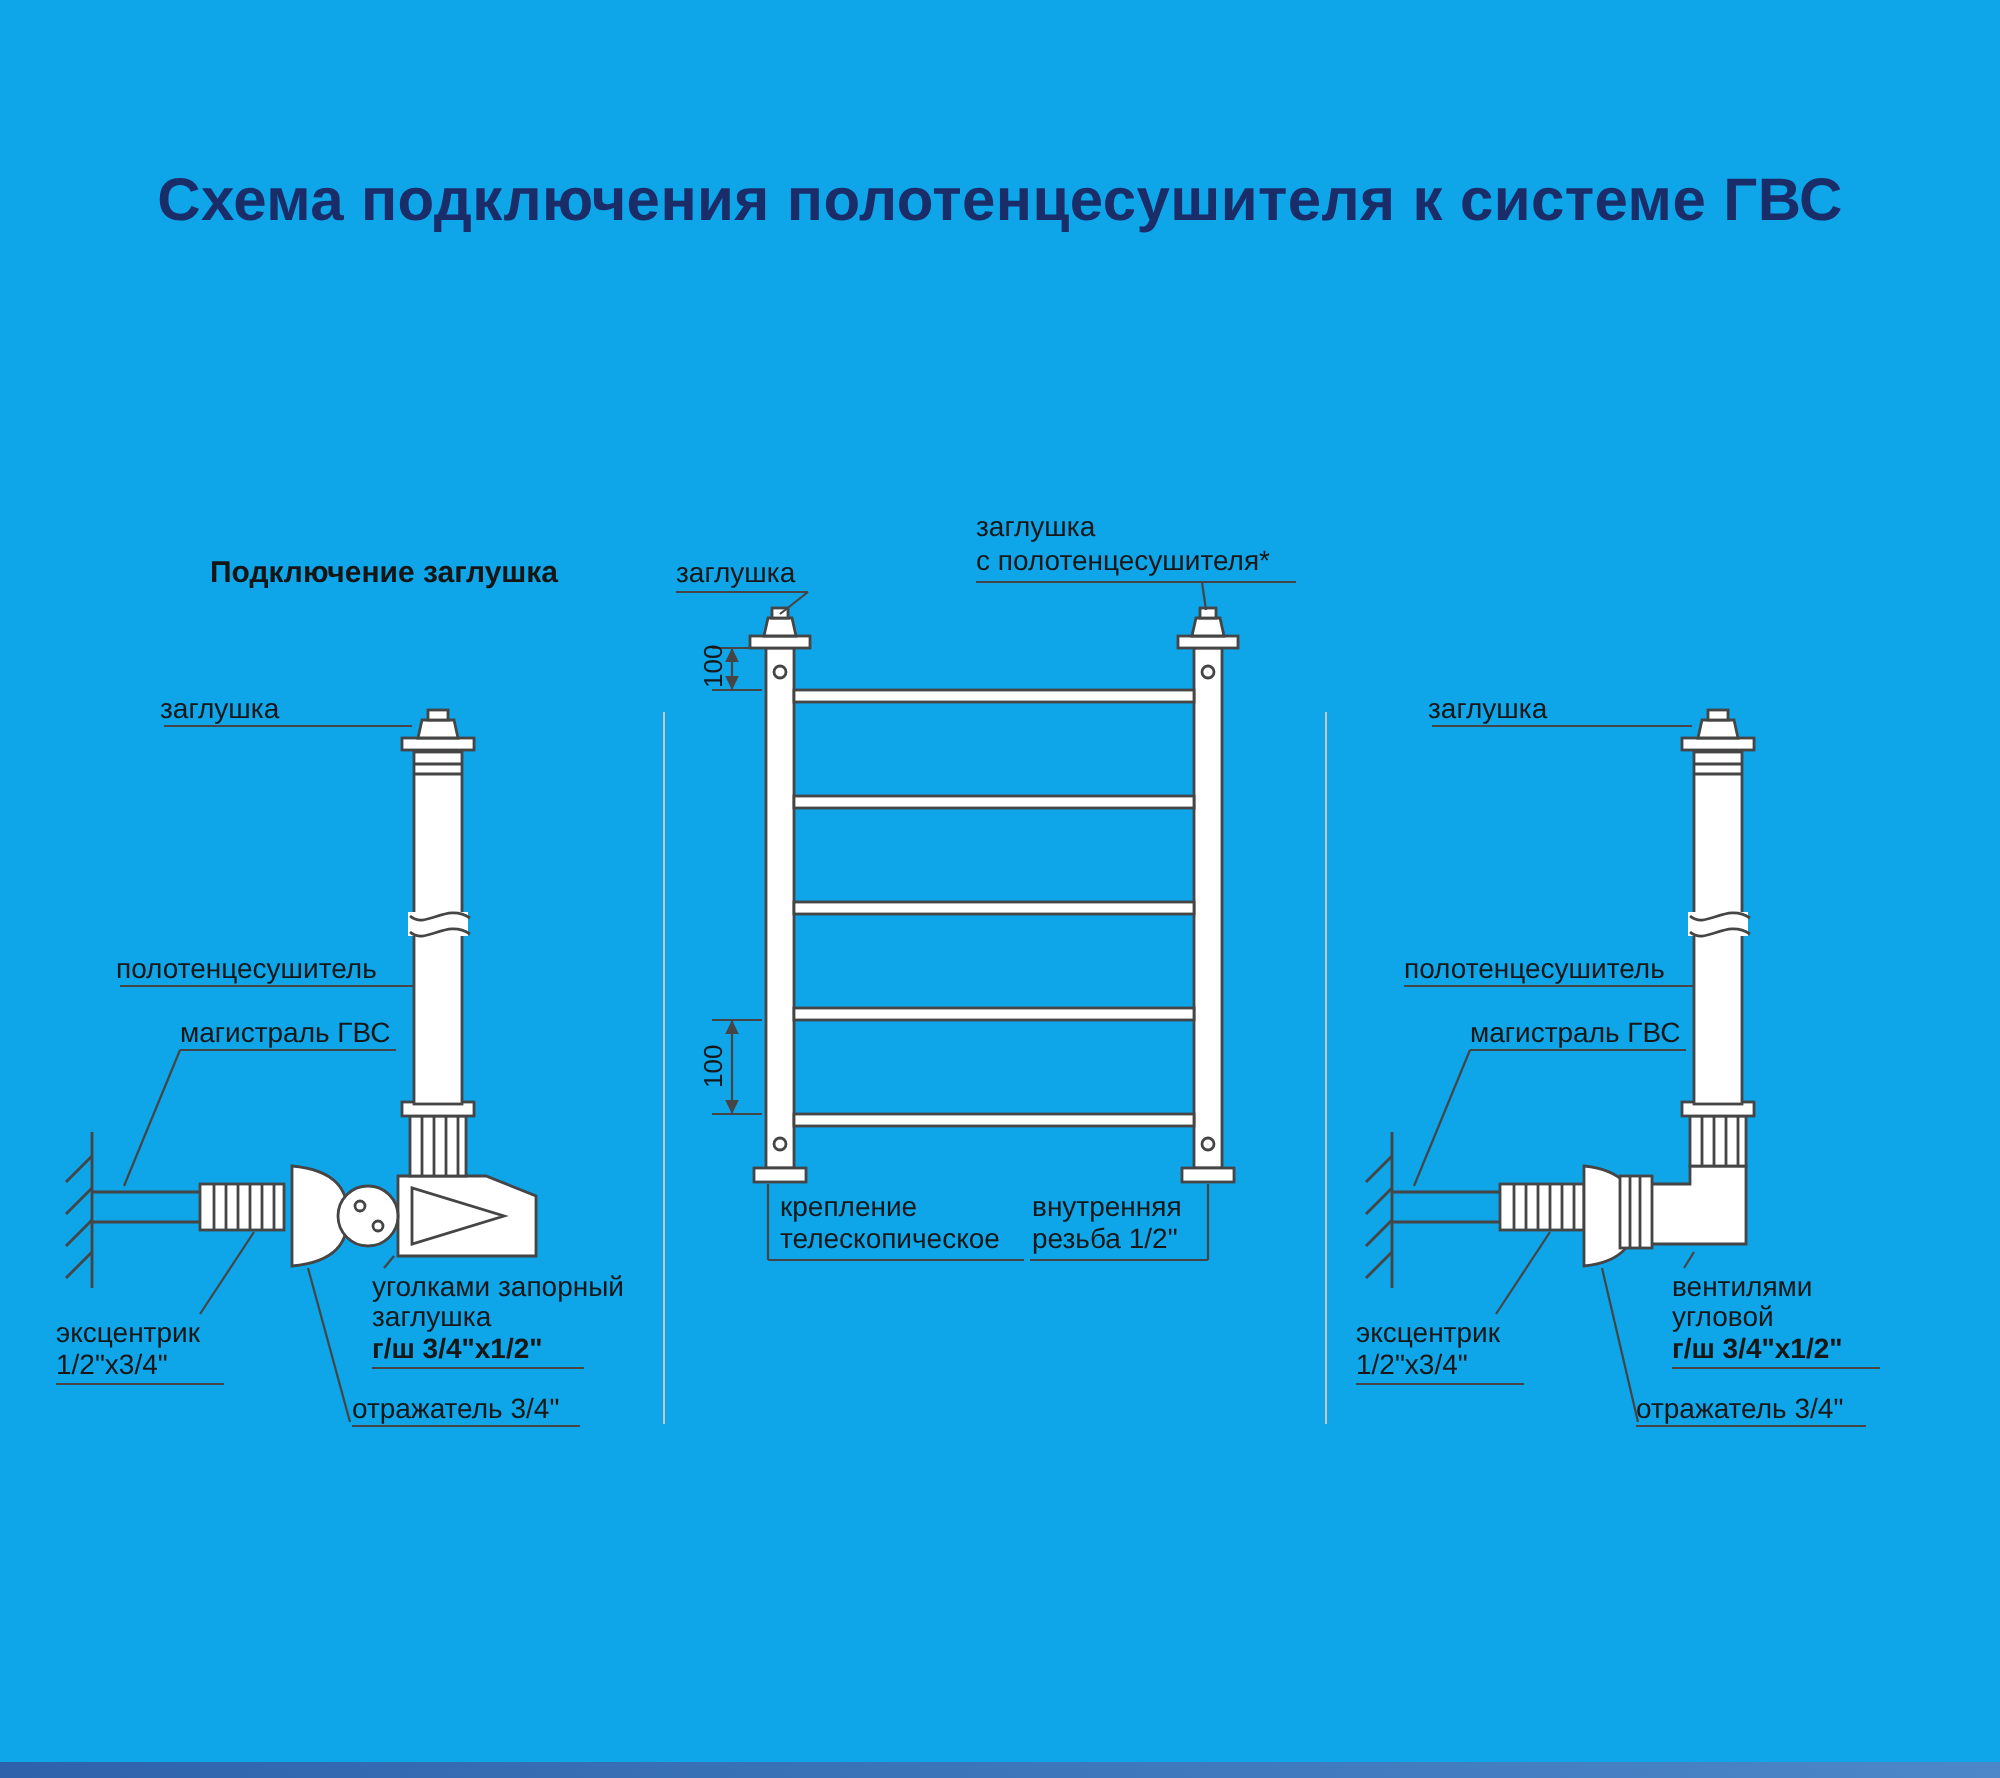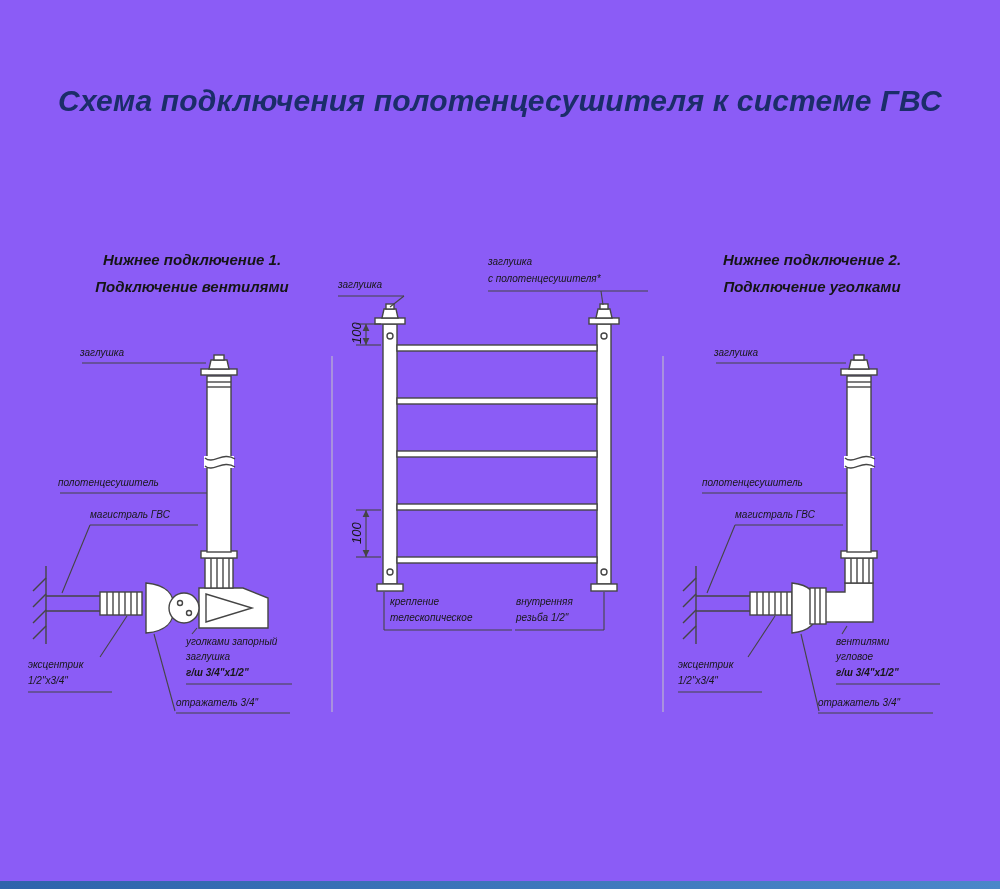--- a/index.html
+++ b/index.html
@@ -1,28 +1,28 @@
 <!DOCTYPE html>
 <html><head>
 <meta charset="utf-8">
 <style>
   * { margin:0; padding:0; box-sizing:border-box; }
   html,body { background:#ffffff; }
   body { width:1000px; height:889px; font-family:"Liberation Sans", sans-serif; }
-  .page { position:relative; width:1000px; height:889px; background:#8b5cf6; overflow:hidden;font-style:italic; }
+  .page { position:relative; width:1000px; height:889px; background:#0ea5e9; overflow:hidden; }
   .title {
     position:absolute; top:84px; left:0; width:100%; text-align:center;
     font-size:30px; font-weight:bold; color:#1b2d69; letter-spacing:.2px;
   }
   .hdr {
     position:absolute; width:270px; text-align:center;
     font-size:15px; font-weight:bold; color:#151515; white-space:nowrap;
   }
   .lbl {
-    position:absolute; font-size:10px; color:#171717; white-space:nowrap; line-height:1.1;
+    position:absolute; font-size:14px; color:#171717; white-space:nowrap; line-height:1.1;
   }
   .b { font-weight:bold; }
   svg.art { position:absolute; left:0; top:0; }
   .bottombar {
     position:absolute; left:0; bottom:0; width:100%; height:8px;
     background:linear-gradient(to right,#2e63ab,#4b87c9);
   }
 </style>
 </head>
 <body>
@@ -209,46 +209,43 @@
       <line x1="735" y1="525" x2="707" y2="593"></line>
       <line x1="748" y1="657" x2="775" y2="616"></line>
       <line x1="678" y1="692" x2="762" y2="692"></line>
       <line x1="842" y1="634" x2="847" y2="626"></line>
       <line x1="836" y1="684" x2="940" y2="684"></line>
       <line x1="819" y1="711" x2="801" y2="634"></line>
       <line x1="818" y1="713" x2="933" y2="713"></line>
     </g>
   </svg>
 
-  <div class="hdr" style="left:57px;top:251px">Нижнее подключение 1.</div>
-  <div class="hdr" style="left:57px;top:278px">Подключение вентилями</div>
+  <div class="hdr" style="left:57px;top:278px">Подключение заглушка</div>
   <div class="lbl" style="left:80px;top:347px">заглушка</div>
   <div class="lbl" style="left:58px;top:477px">полотенцесушитель</div>
   <div class="lbl" style="left:90px;top:509px">магистраль ГВС</div>
   <div class="lbl" style="left:28px;top:659px">эксцентрик</div>
   <div class="lbl" style="left:28px;top:675px">1/2"х3/4"</div>
   <div class="lbl" style="left:186px;top:636px">уголками запорный</div>
   <div class="lbl" style="left:186px;top:651px">заглушка</div>
   <div class="lbl b" style="left:186px;top:667px">г/ш 3/4"х1/2"</div>
   <div class="lbl" style="left:176px;top:697px">отражатель 3/4"</div>
 
   <div class="lbl" style="left:338px;top:279px">заглушка</div>
   <div class="lbl" style="left:488px;top:256px">заглушка</div>
   <div class="lbl" style="left:488px;top:273px">с полотенцесушителя*</div>
   <div class="lbl" style="left:390px;top:596px">крепление</div>
   <div class="lbl" style="left:390px;top:612px">телескопическое</div>
   <div class="lbl" style="left:516px;top:596px">внутренняя</div>
   <div class="lbl" style="left:516px;top:612px">резьба 1/2"</div>
 
-  <div class="hdr" style="left:677px;top:251px">Нижнее подключение 2.</div>
-  <div class="hdr" style="left:677px;top:278px">Подключение уголками</div>
   <div class="lbl" style="left:714px;top:347px">заглушка</div>
   <div class="lbl" style="left:702px;top:477px">полотенцесушитель</div>
   <div class="lbl" style="left:735px;top:509px">магистраль ГВС</div>
   <div class="lbl" style="left:678px;top:659px">эксцентрик</div>
   <div class="lbl" style="left:678px;top:675px">1/2"х3/4"</div>
   <div class="lbl" style="left:836px;top:636px">вентилями</div>
-  <div class="lbl" style="left:836px;top:651px">угловое</div>
+  <div class="lbl" style="left:836px;top:651px">угловой</div>
   <div class="lbl b" style="left:836px;top:667px">г/ш 3/4"х1/2"</div>
   <div class="lbl" style="left:818px;top:697px">отражатель 3/4"</div>
 
   <div class="bottombar"></div>
 </div>
 
 </body></html>

